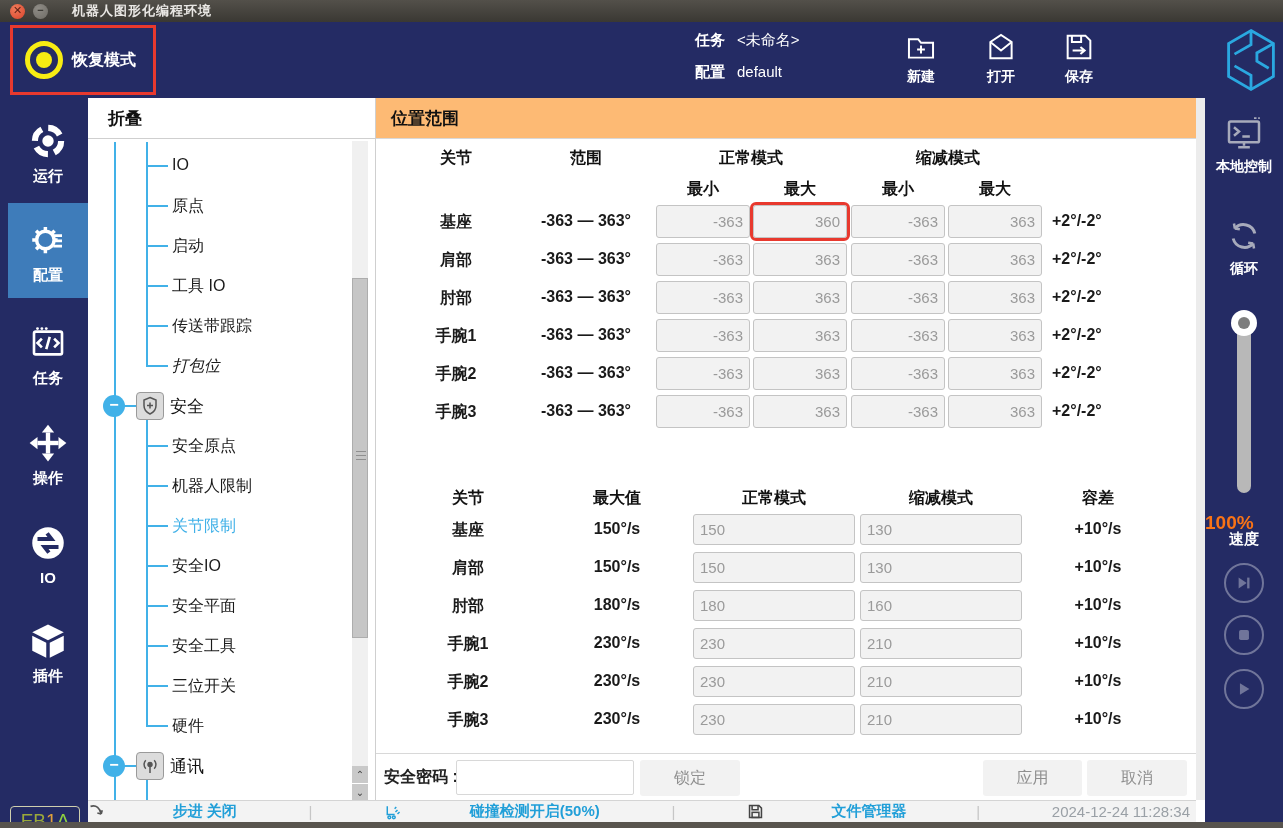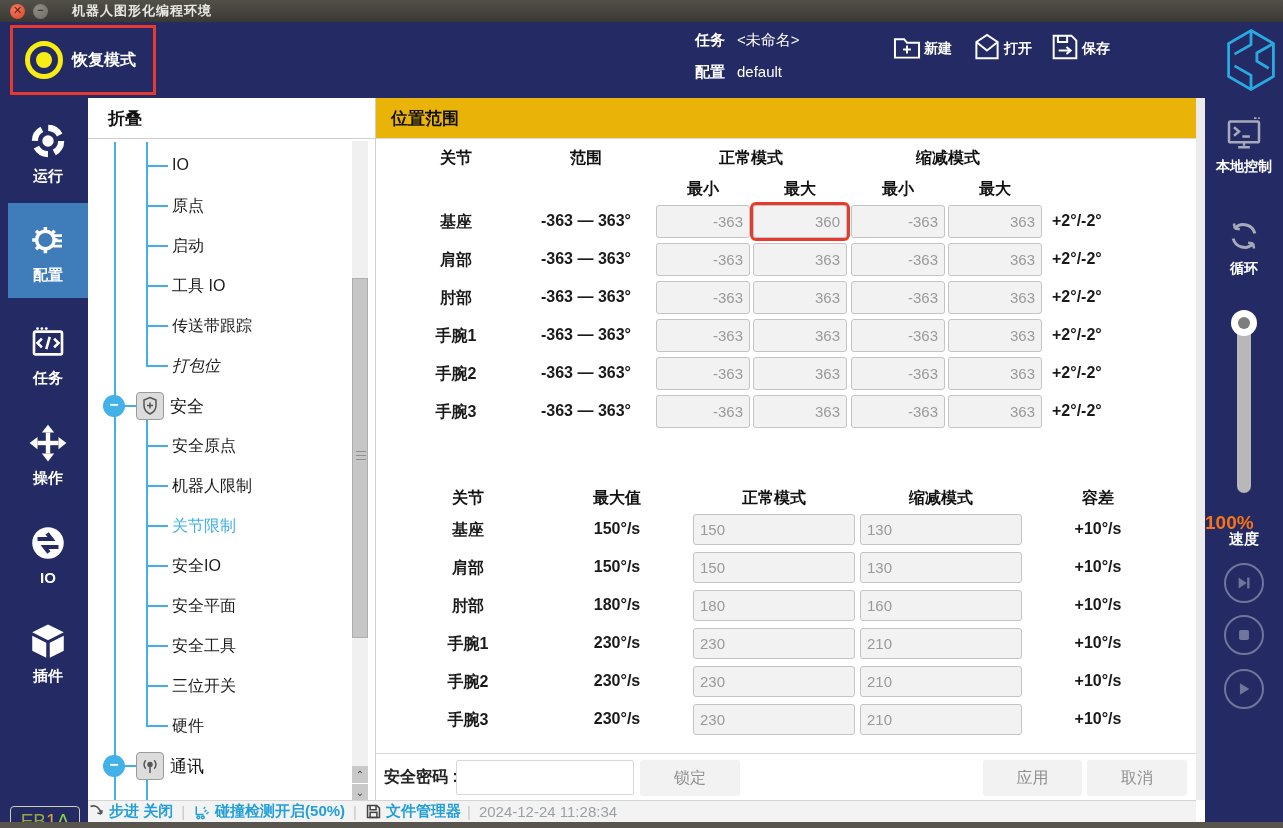--- a/index.html
+++ b/index.html
@@ -22,21 +22,21 @@
   #recovery-box{position:absolute;left:10px;top:3px;width:146px;height:70px;
     border:3px solid #e8392e;display:flex;align-items:center;}
   #recovery-icon{width:38px;height:38px;border:5px solid #f7ec13;border-radius:50%;
     margin-left:12px;position:relative;}
   #recovery-icon i{position:absolute;left:50%;top:50%;width:16px;height:16px;margin:-8px 0 0 -8px;
     background:#f7ec13;border-radius:50%;}
   #recovery-box .lbl{color:#fff;font-size:16px;font-weight:700;margin-left:9px;}
   .task-info{position:absolute;left:695px;top:9px;color:#fff;font-size:15px;}
   .task-info .row{display:flex;margin-bottom:13px;}
   .task-info .k{font-weight:700;width:42px;}
-  .hbtn{position:absolute;top:8px;display:flex;flex-direction:row;align-items:center;color:#fff;cursor:pointer;}
+  .hbtn{position:absolute;top:8px;display:flex;flex-direction:column;align-items:center;color:#fff;cursor:pointer;}
   .hbtn svg{width:34px;height:34px;}
   .hbtn .t{font-size:14px;font-weight:700;margin-top:4px;}
   #logo{position:absolute;left:1222px;top:5px;width:58px;height:66px;}
 
   
   #lsidebar{position:absolute;left:0;top:98px;width:88px;height:730px;background:#242b64;}
   #ledge{position:absolute;left:0;top:98px;width:8px;height:730px;background:#15152a;}
   .litem{position:absolute;left:8px;width:80px;display:flex;flex-direction:column;
     align-items:center;color:#fff;cursor:pointer;}
   .litem svg{width:42px;height:42px;}
@@ -63,40 +63,40 @@
   #tree-sb-track{position:absolute;left:264px;top:43px;width:16px;height:625px;background:#f0f0f0;}
   #tree-sb-thumb{position:absolute;left:264px;top:180px;width:16px;height:360px;background:#c6c6c6;
     border:1px solid #adadad;}
   .grip{position:absolute;left:3px;width:10px;height:1px;background:#8f8f8f;}
   .sb-btn{position:absolute;left:264px;width:16px;height:17px;background:#c9c9c9;color:#444;
     font-size:10px;text-align:center;line-height:17px;cursor:pointer;}
 
   
   #main{position:absolute;left:376px;top:98px;width:820px;height:702px;background:#fff;}
   .sec-title{position:absolute;left:0;width:100%;height:41px;border-bottom:1px solid #d8d8d8;
-    font-size:17px;font-weight:700;color:#111;line-height:41px;padding-left:15px;background:#eab308;}
+    font-size:17px;font-weight:700;color:#111;line-height:41px;padding-left:15px;background:#fdba74;}
   #sec2-title{border-top:1px solid #d8d8d8;}
   .thead{position:absolute;width:120px;text-align:center;font-size:16px;font-weight:700;color:#111;}
   .cell{position:absolute;font-size:16px;color:#1a1a1a;}
   .c-center{text-align:center;}
   .pinput{position:absolute;height:33px;background:#f2f2f2;border:1px solid #c4c4c4;border-radius:3px;
     color:#9a9a9a;font-size:15px;padding:0 6px;}
   .pinput.right{text-align:right;}
   .pinput.hl{outline:3px solid #e8392e;}
   #footer{position:absolute;left:0;top:655px;width:820px;height:48px;background:#fff;
     border-top:1px solid #d8d8d8;}
   #footer .lbl{position:absolute;left:8px;top:13px;font-size:16px;font-weight:600;color:#222;}
   #pw-input{position:absolute;left:80px;top:6px;width:178px;height:35px;background:#fff;
     border:1px solid #d8d8d8;border-radius:2px;padding:0 6px;font-size:15px;}
   .fbtn{position:absolute;top:6px;height:36px;background:#f2f2f2;border:none;border-radius:3px;
     color:#8f8f8f;font-size:16px;cursor:pointer;}
 
   
   #statusbar{position:absolute;left:88px;top:800px;width:1108px;height:22px;background:#f3f3f3;
-    border-top:1px solid #d4d4d4;display:flex;align-items:center;justify-content:flex-start;
+    border-top:1px solid #d4d4d4;display:flex;align-items:center;justify-content:space-between;
     padding-right:6px;font-size:15px;}
   #statusbar .blue{color:#219fd8;font-weight:700;}
   #statusbar .sep{color:#c6c6c6;margin:0 8px;}
   #statusbar .time{color:#9aa0a6;margin-left:6px;}
   #statusbar svg{margin-right:4px;vertical-align:-3px;}
 
   
   #rsidebar{position:absolute;left:1205px;top:98px;width:78px;height:724px;background:#242b64;}
   #rgap{position:absolute;left:1196px;top:98px;width:9px;height:702px;background:#ececec;}
   .ritem{position:absolute;left:0;width:78px;display:flex;flex-direction:column;align-items:center;

